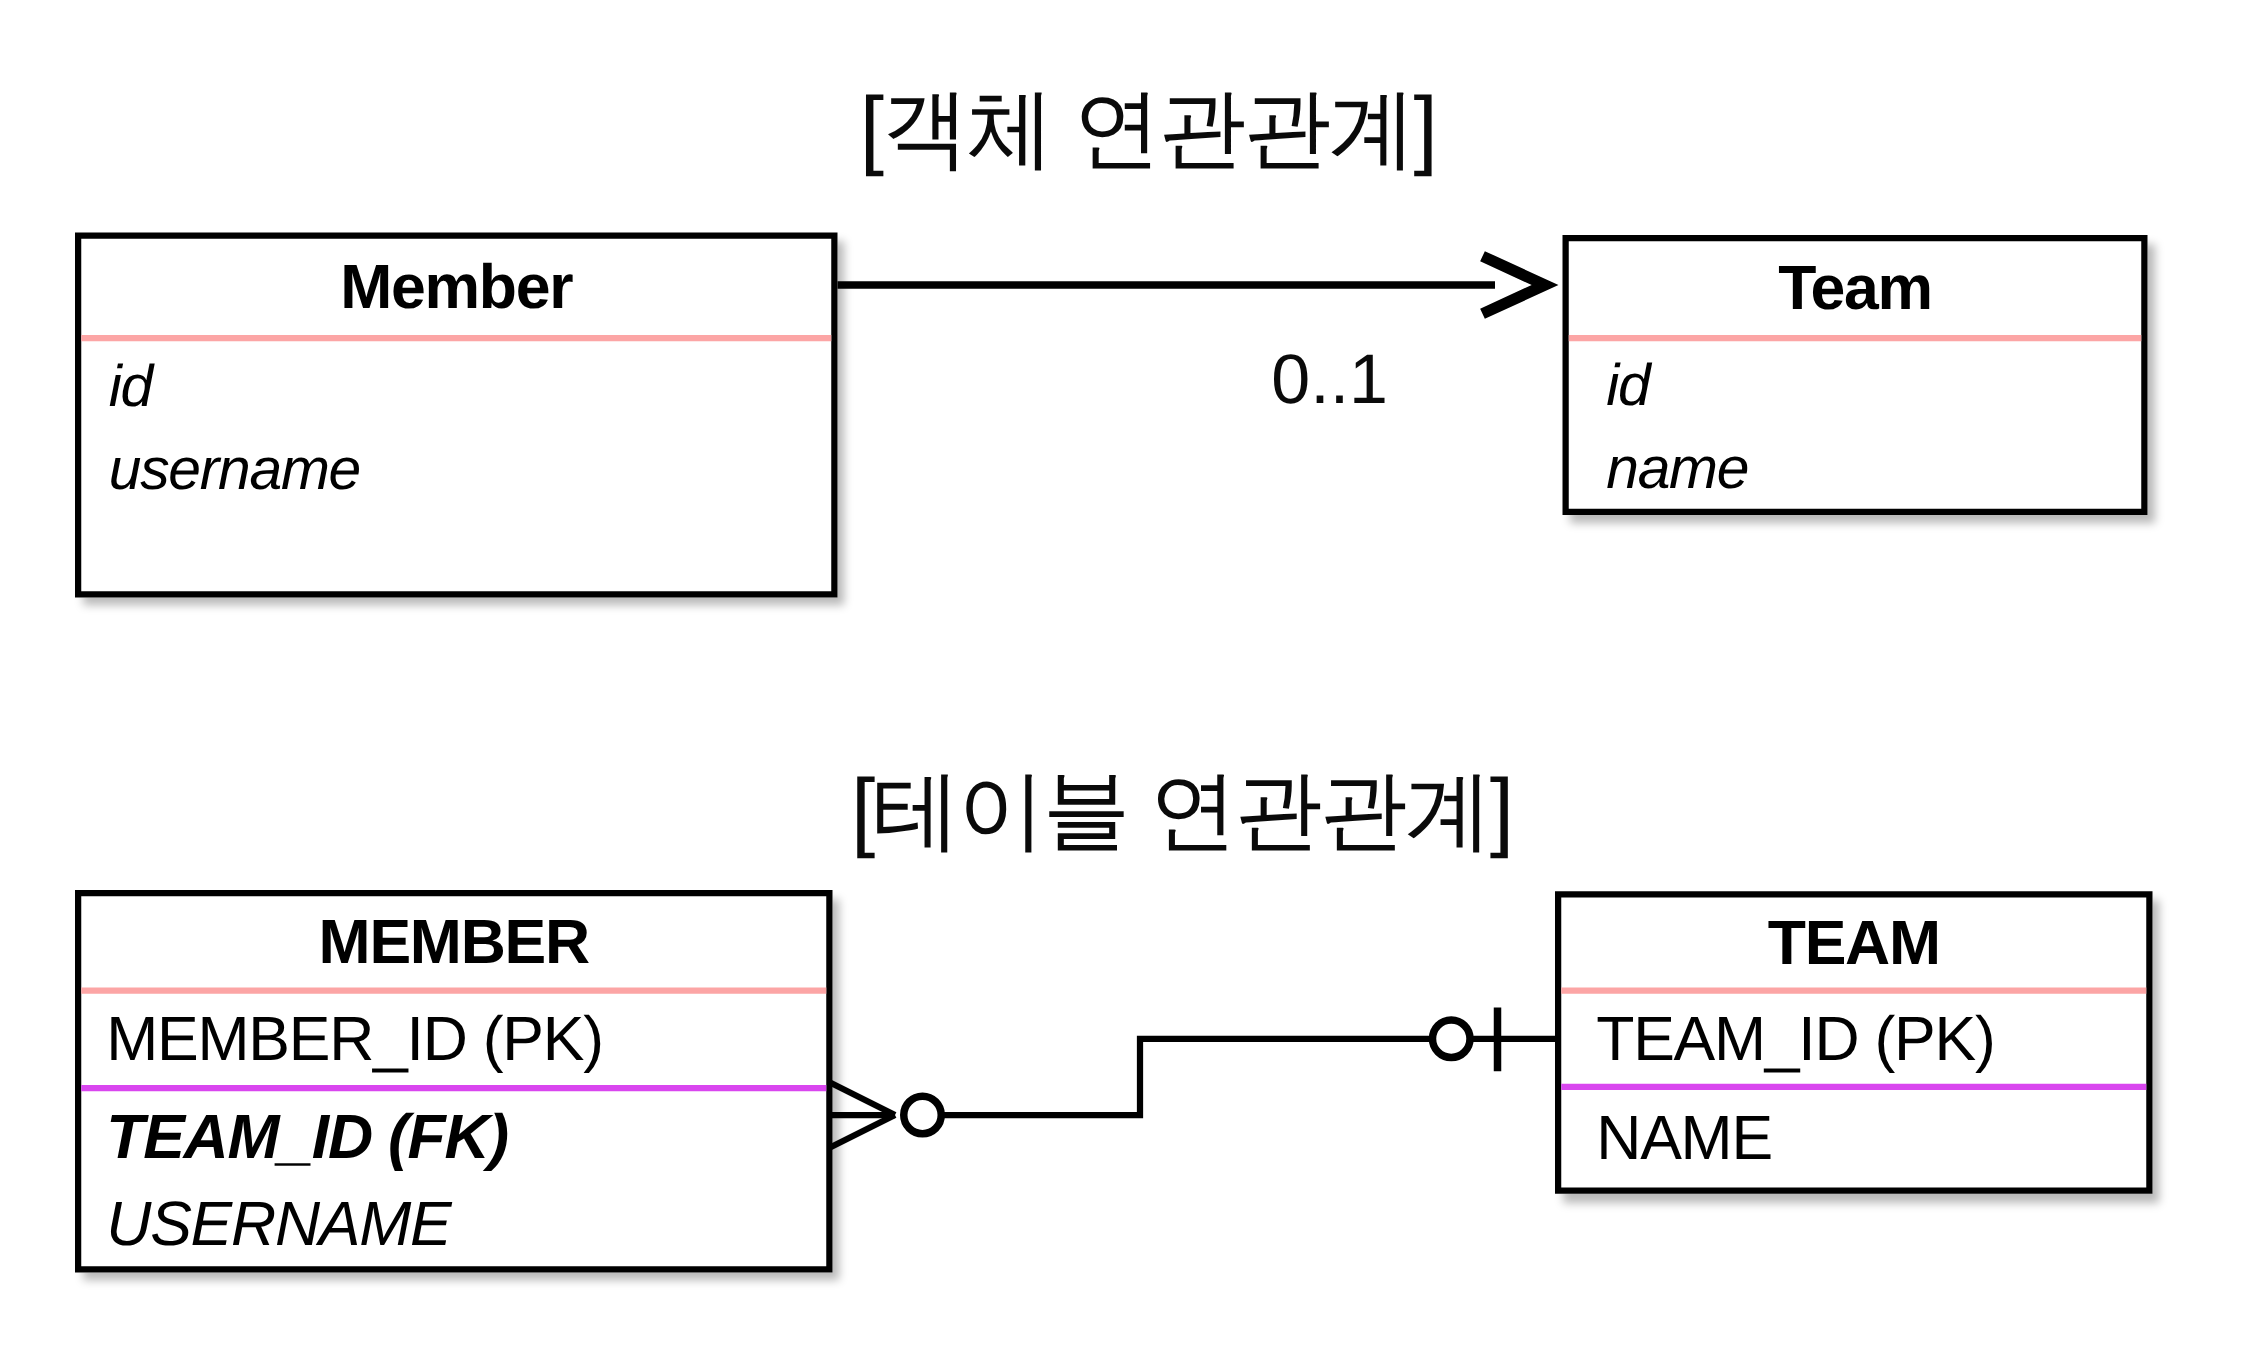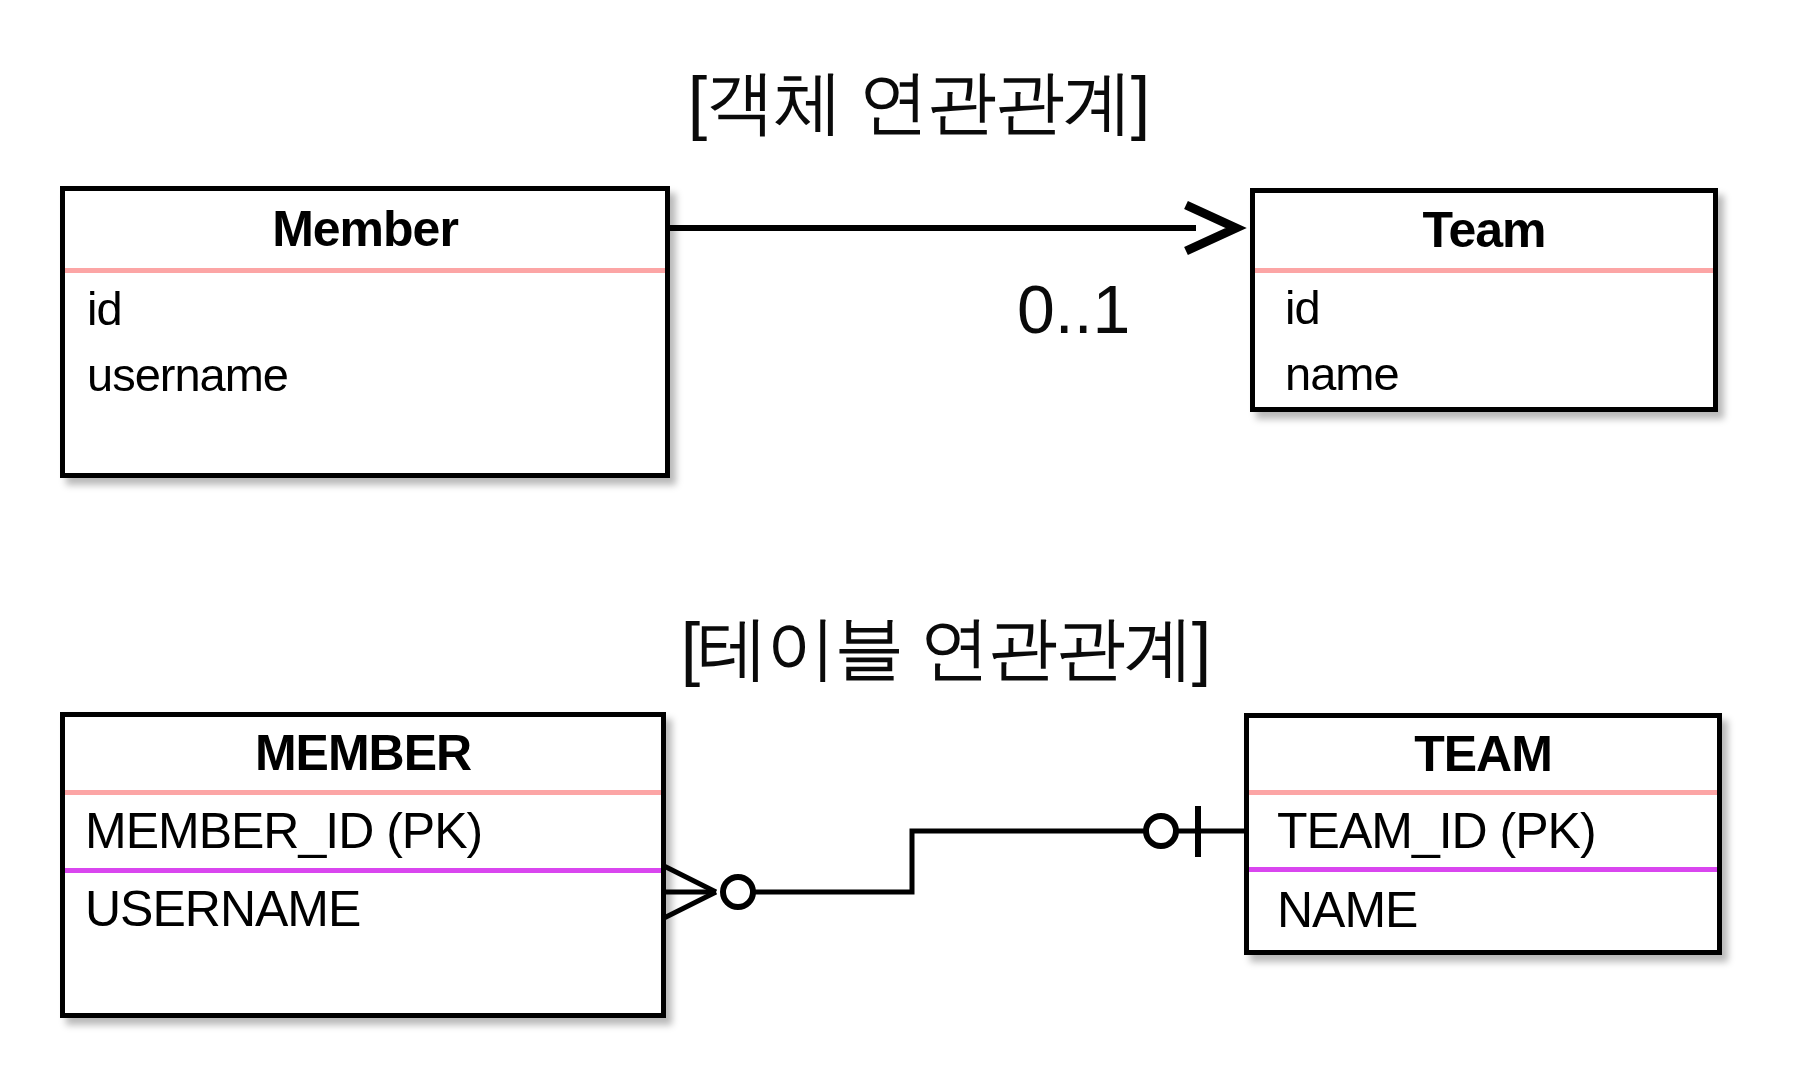--- a/index.html
+++ b/index.html
@@ -19,21 +19,21 @@
   .box-header{
     text-align:center;font-weight:bold;border-bottom:5px solid #fca5a5;
     letter-spacing:-1px;box-sizing:content-box;
   }
   .box-row{
     letter-spacing:-1px;border-bottom:5px solid #d946ef;white-space:nowrap;
     box-sizing:content-box;
   }
   .box-row.last{border-bottom:none;}
   .box-body{white-space:nowrap;}
-  .field{letter-spacing:-1px;}
+  .field{letter-spacing:-1px;font-style:italic;}
   .bold{font-weight:bold;}
   
   .member-obj{left:60px;top:186px;width:610px;height:292px;}
   .member-obj .box-header{height:77px;line-height:77px;font-size:50px;}
   .member-obj .box-body{padding:3px 0 0 22px;font-size:47px;}
   .member-obj .field{line-height:66px;}
   .team-obj{left:1250px;top:188px;width:468px;height:224px;}
   .team-obj .box-header{height:75px;line-height:75px;font-size:50px;}
   .team-obj .box-body{padding:2px 0 0 30px;font-size:47px;}
   .team-obj .field{line-height:66px;}
@@ -41,21 +41,21 @@
   .member-tbl{left:60px;top:712px;width:606px;height:306px;}
   .member-tbl .box-header{height:73px;line-height:73px;font-size:50px;}
   .member-tbl .box-row{height:73px;line-height:73px;font-size:50px;padding-left:20px;}
   .member-tbl .box-body{padding:1px 0 0 20px;font-size:50px;}
   .member-tbl .field{line-height:70px;}
   .team-tbl{left:1244px;top:713px;width:478px;height:242px;}
   .team-tbl .box-header{height:72px;line-height:72px;font-size:50px;}
   .team-tbl .box-row{height:72px;line-height:72px;font-size:50px;padding-left:28px;}
   .team-tbl .box-row.last{height:78px;line-height:76px;}
   .cardinality-label{
-    position:absolute;left:1017px;top:270px;font-size:68px;letter-spacing:0;
+    position:absolute;left:1017px;top:270px;font-size:56px;letter-spacing:0;
     color:#0a0a0a;white-space:nowrap;
   }
   .connector-layer{position:absolute;left:0;top:0;width:1796px;height:1086px;pointer-events:none;}
 </style>
 </head>
 <body>
 
 <div class="canvas">
 
   <div class="diagram-title" style="left:918px;top:62px;">[객체 연관관계]</div>
@@ -80,20 +80,21 @@
   <svg class="connector-layer" viewBox="0 0 1796 1086" xmlns="http://www.w3.org/2000/svg" aria-hidden="true">
     <line x1="670" y1="228" x2="1196" y2="228" stroke="#000" stroke-width="6"></line>
     <polyline points="1186,205 1236,228 1186,251" fill="none" stroke="#000" stroke-width="9"></polyline>
   </svg>
   <div class="cardinality-label">0..1</div>
 
   <div class="erd-box member-tbl">
     <div class="box-header">MEMBER</div>
     <div class="box-row">MEMBER_ID (PK)</div>
     <div class="box-body">
+      <div class="field bold">TEAM_ID (FK)</div>
       <div class="field">USERNAME</div>
     </div>
   </div>
 
   <div class="erd-box team-tbl">
     <div class="box-header">TEAM</div>
     <div class="box-row">TEAM_ID (PK)</div>
     <div class="box-row last">NAME</div>
   </div>
 

